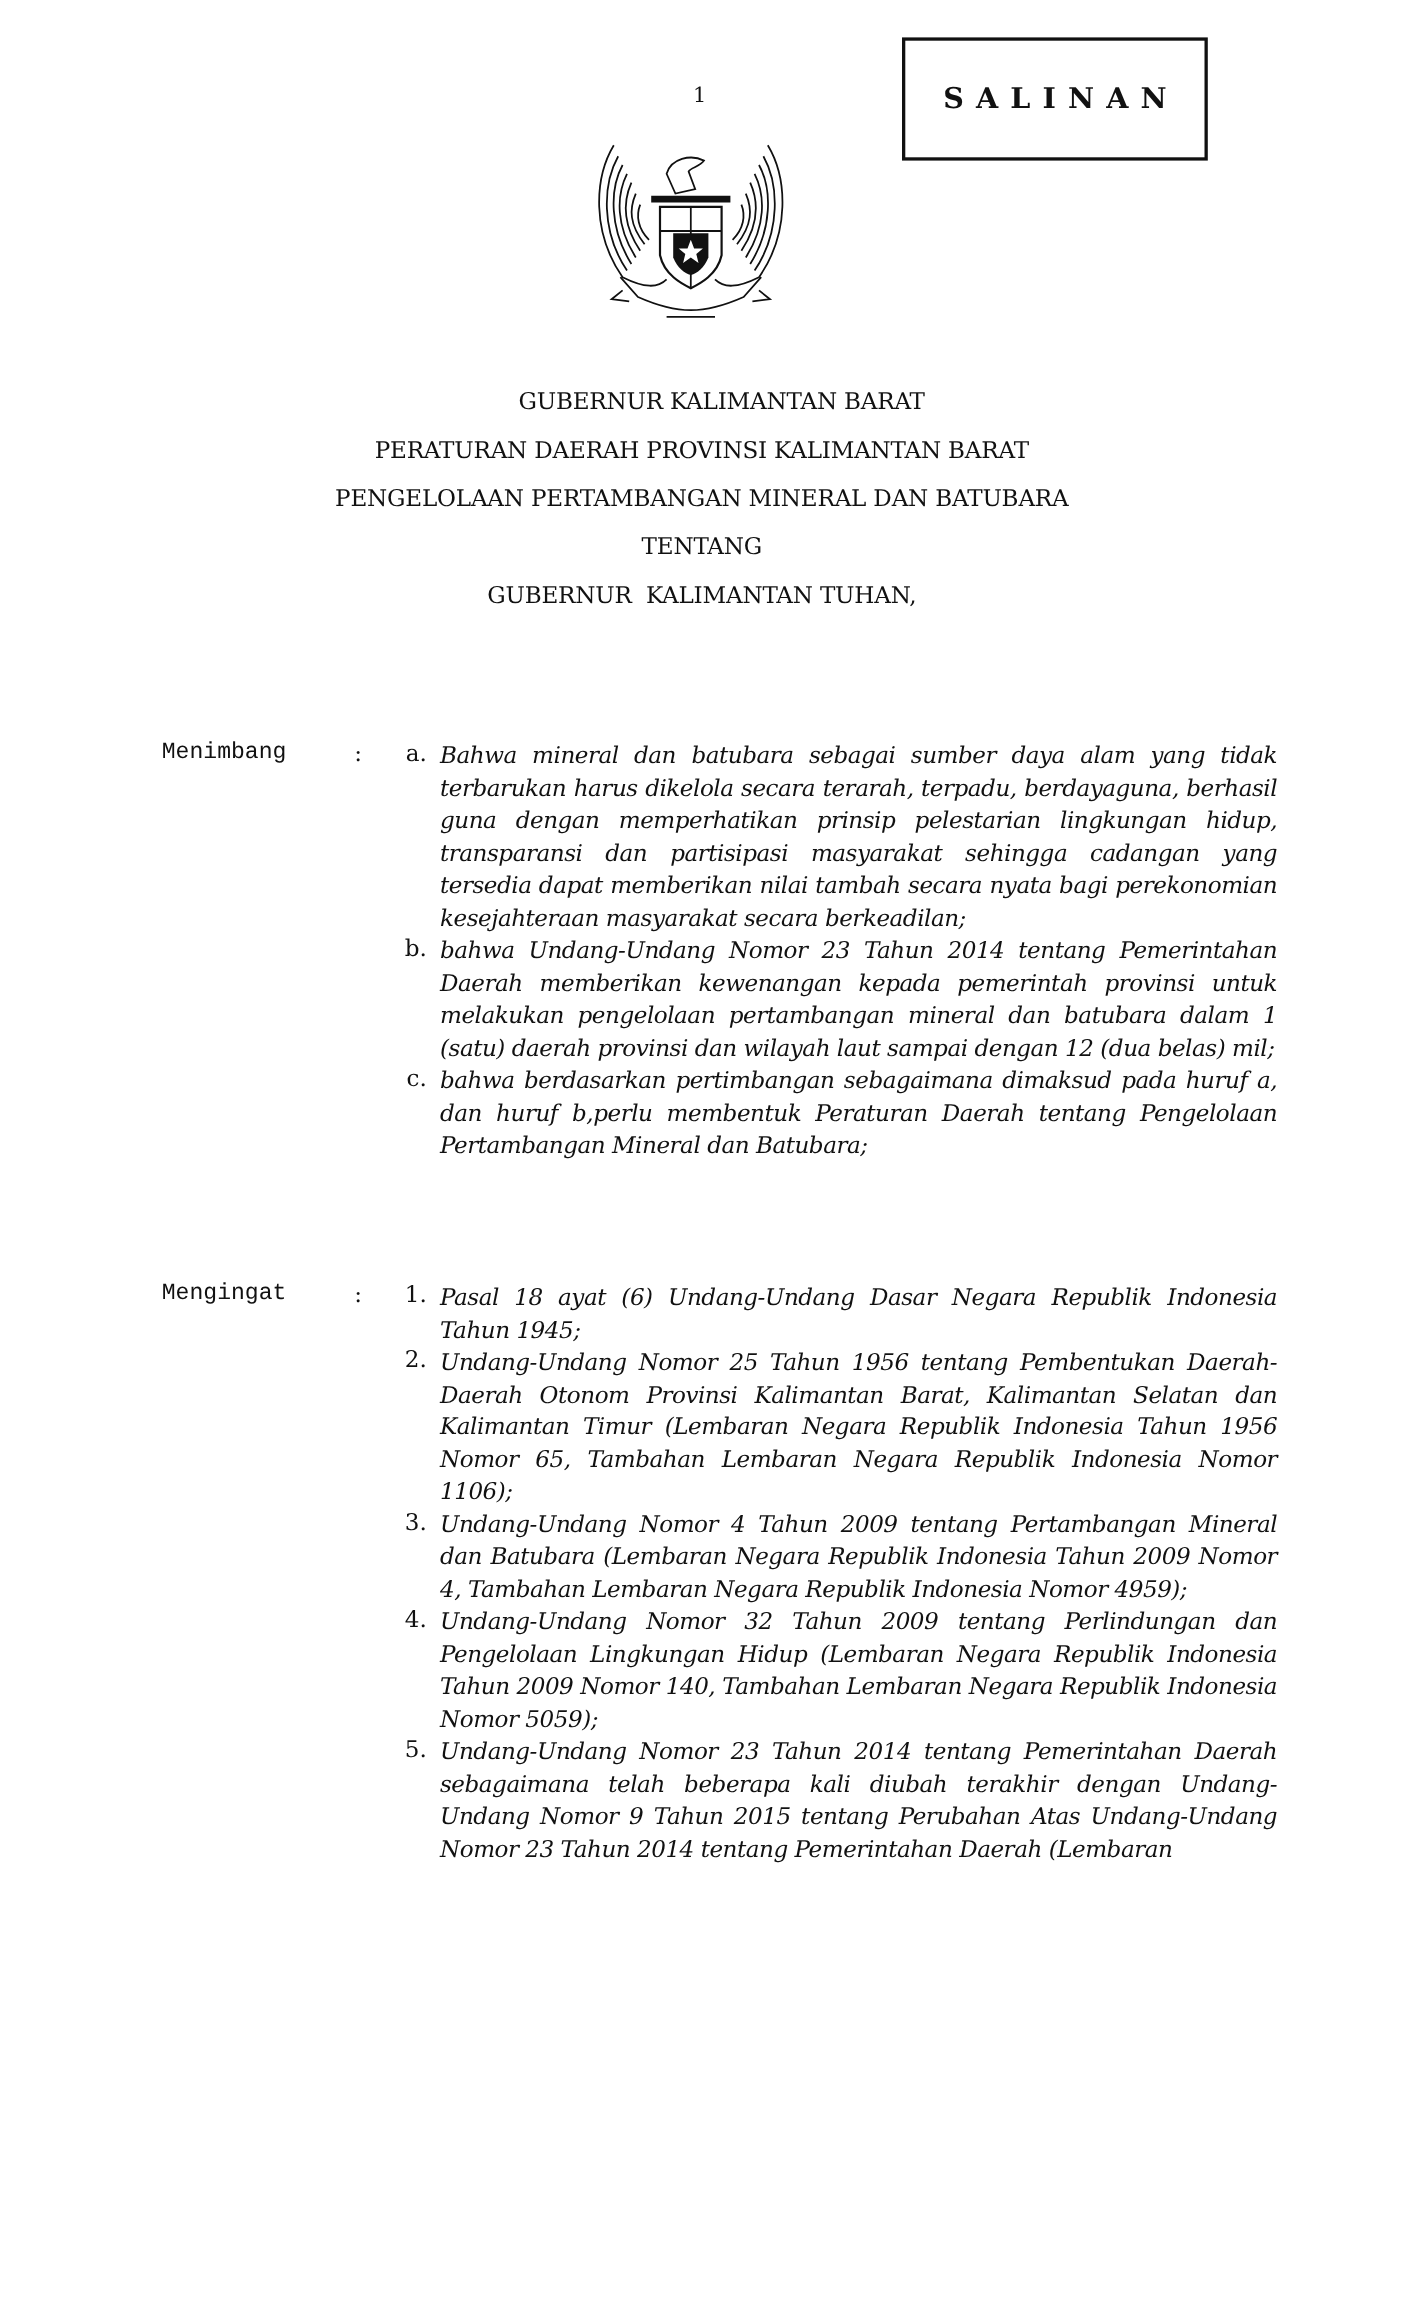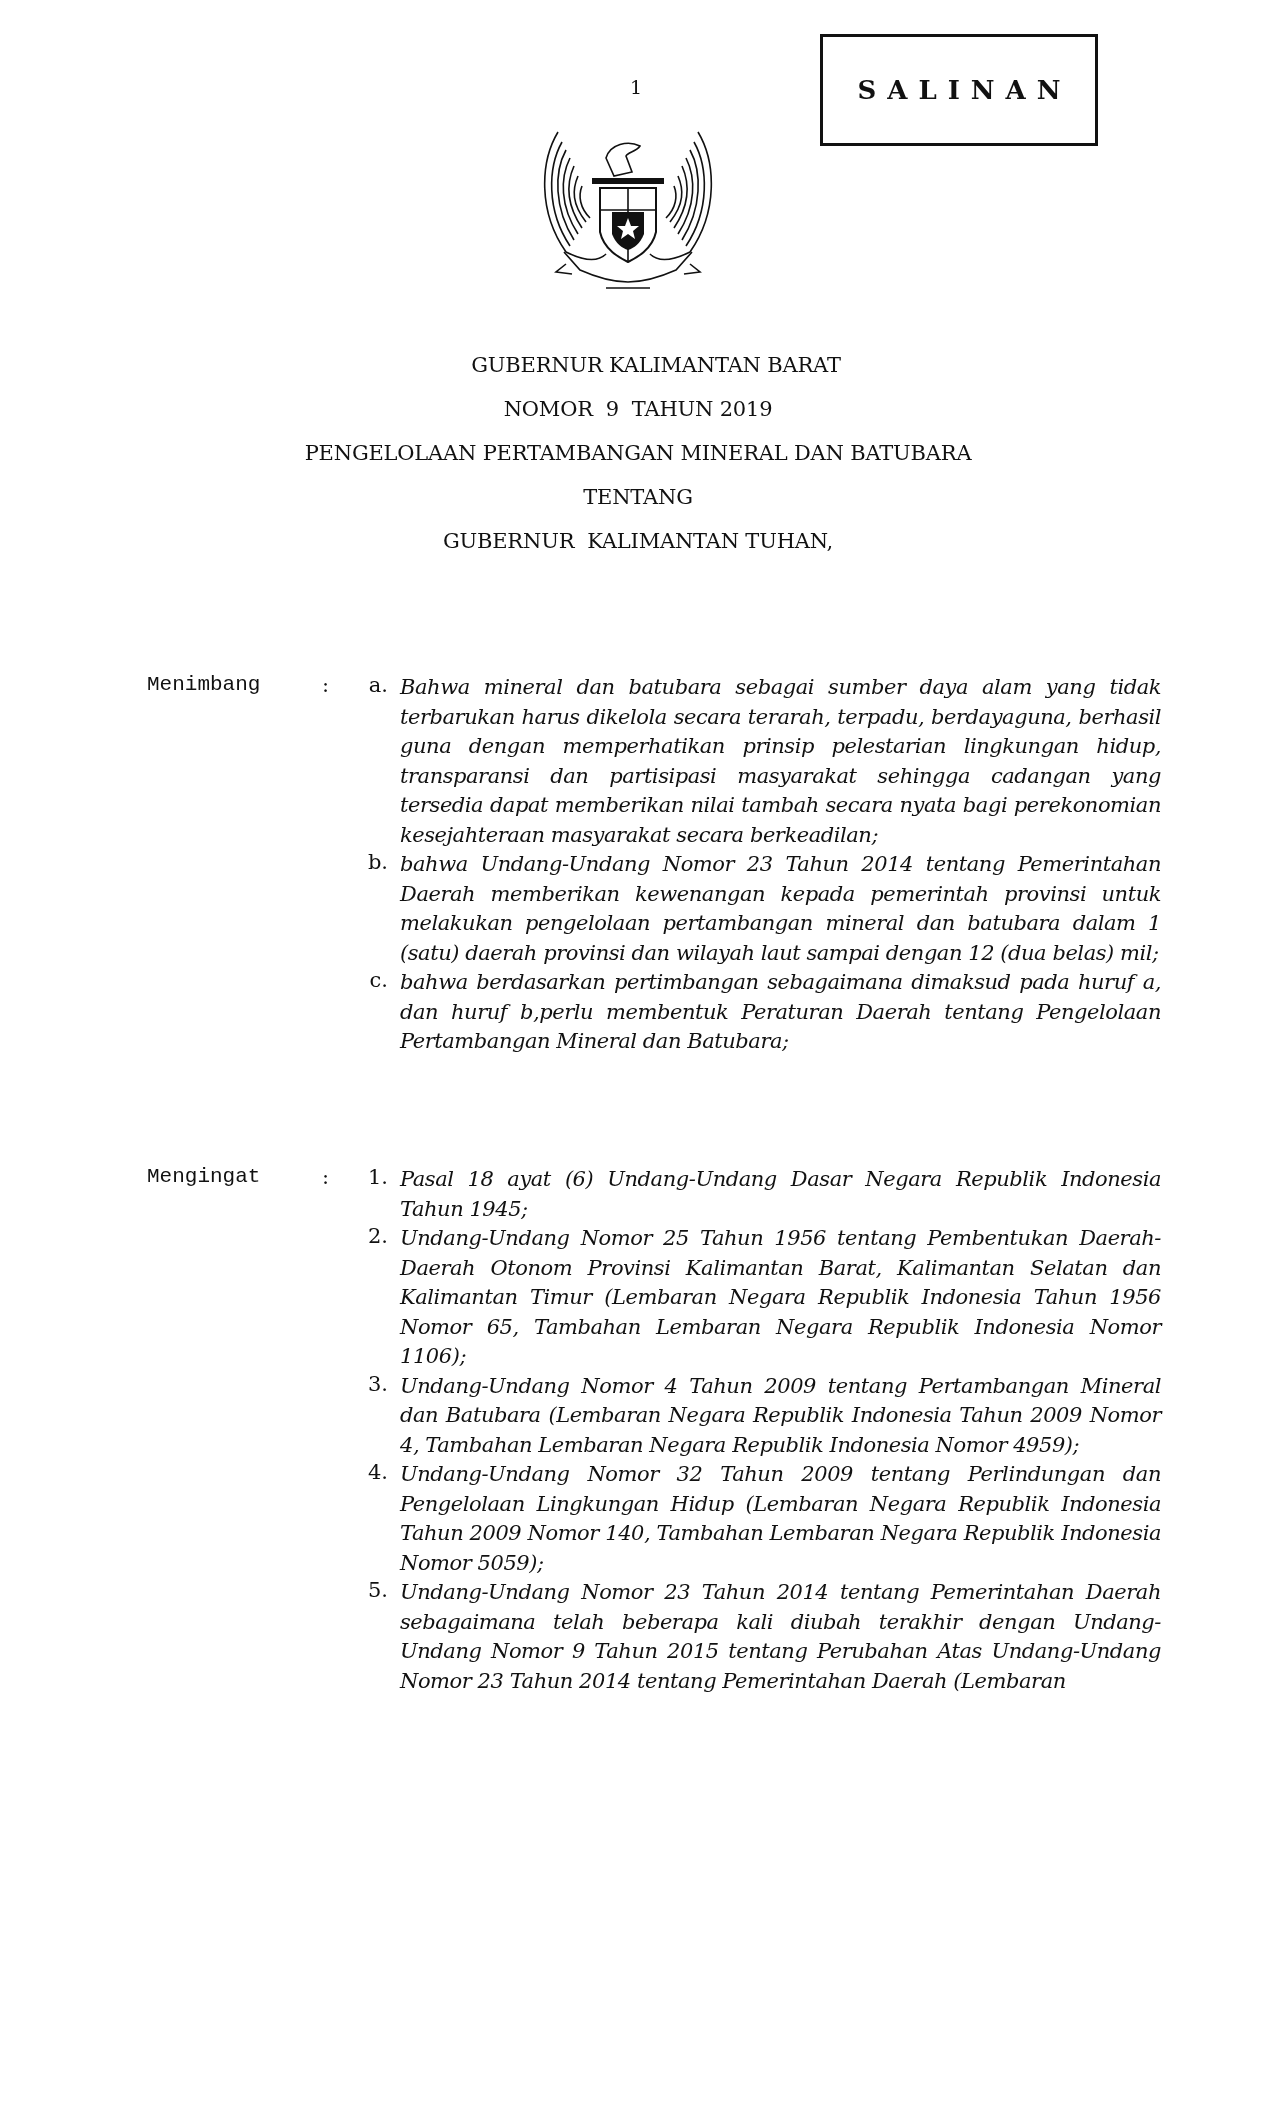--- a/index.html
+++ b/index.html
@@ -66,21 +66,21 @@
     <path d="M64 66 L120 66 L120 110 C116 128, 100 136, 92 140 C84 136, 68 128, 64 110 Z" fill="#fff" stroke="#111" stroke-width="2"></path>
     <path d="M92 66 L92 140 M64 88 L120 88" stroke="#111" stroke-width="1.6"></path>
     <path d="M76 90 L108 90 L108 112 C104 122, 98 126, 92 128 C86 126, 80 122, 76 112 Z" fill="#111"></path>
     <polygon points="92,96 95,104 103,104 97,109 99,117 92,112 85,117 87,109 81,104 89,104" fill="#fff"></polygon>
     <path d="M56 56 L128 56 L128 62 L56 62 Z" fill="#111"></path>
   </svg>
 </div>
 
 <div class="title-block">
   <div class="title-line" style="white-space: pre; margin-left: 36px;">GUBERNUR KALIMANTAN BARAT</div>
-  <div class="title-line" style="white-space: pre;">NOMOR  9  TAHUN 2019</div>
+  <div class="title-line" style="white-space: pre;">PERATURAN DAERAH PROVINSI KALIMANTAN BARAT</div>
   <div class="title-line" style="white-space: pre;">PENGELOLAAN PERTAMBANGAN MINERAL DAN BATUBARA</div>
   <div class="title-line" style="white-space: pre;">TENTANG</div>
   <div class="title-line" style="white-space: pre;">GUBERNUR  KALIMANTAN TUHAN,</div>
 </div>
 
 <div class="section" id="menimbang">
   <span class="label">Menimbang</span>
   <span class="colon">:</span>
   <ul class="list">
     <li class="item">

